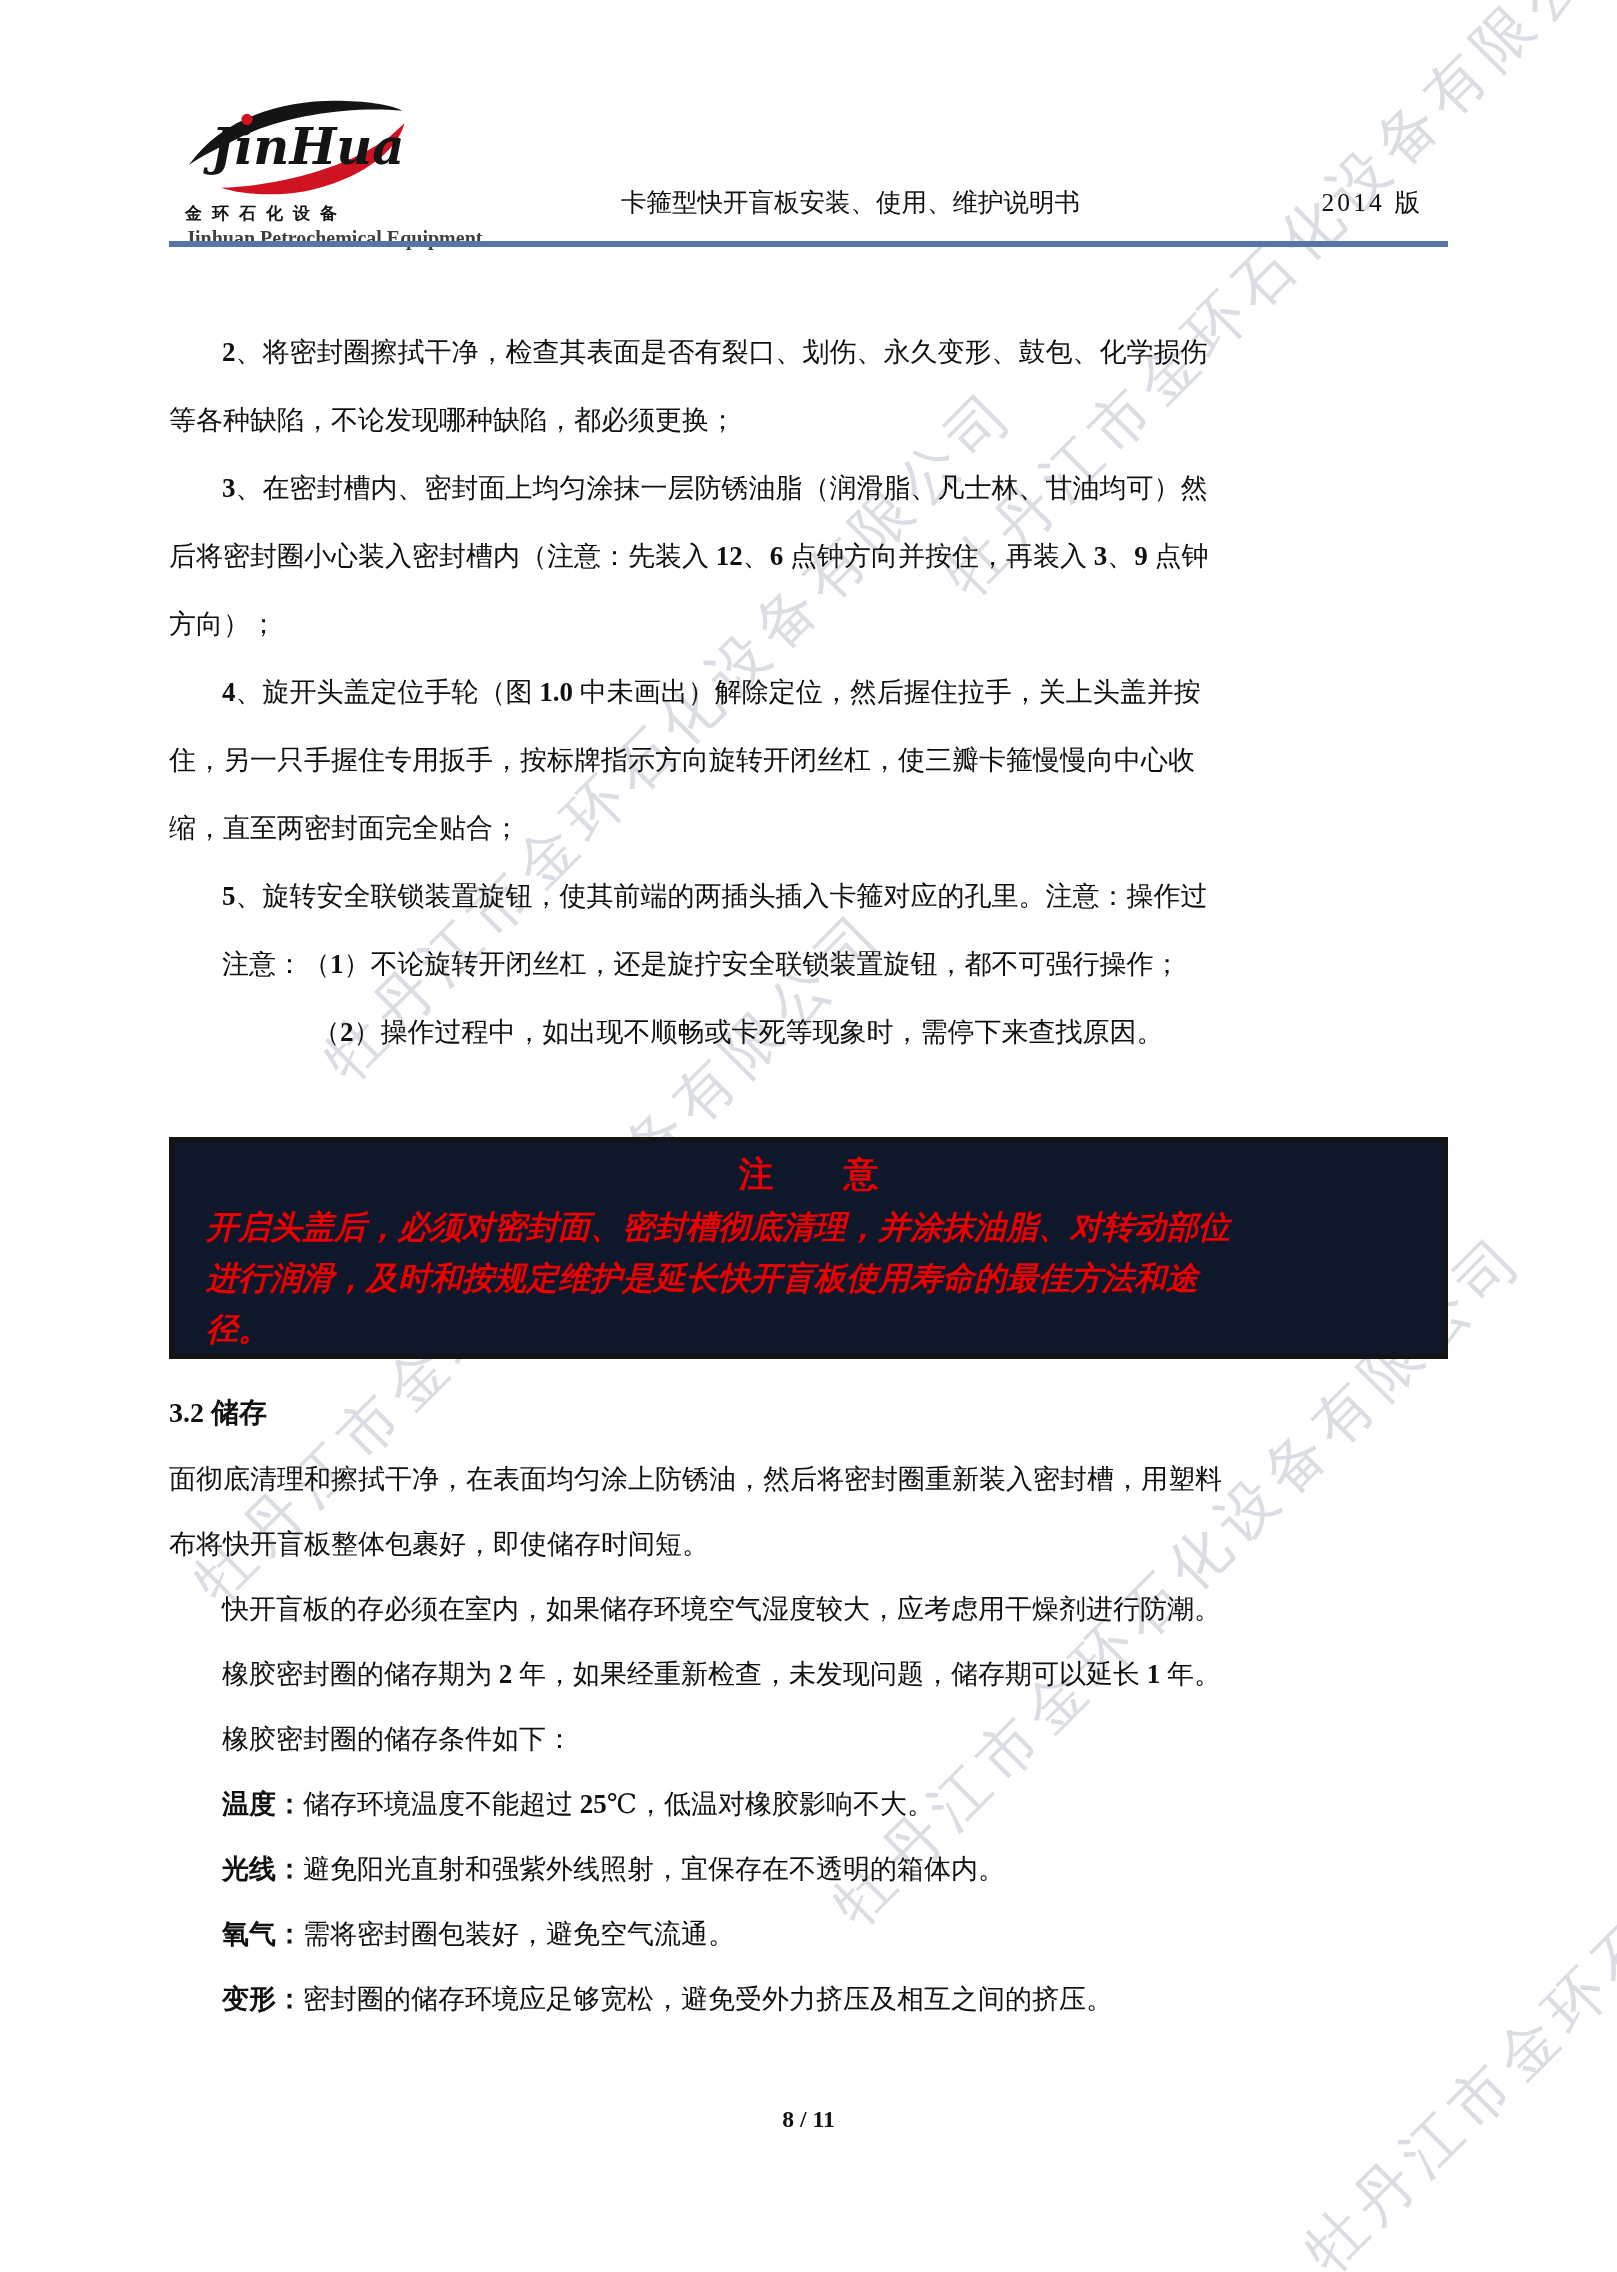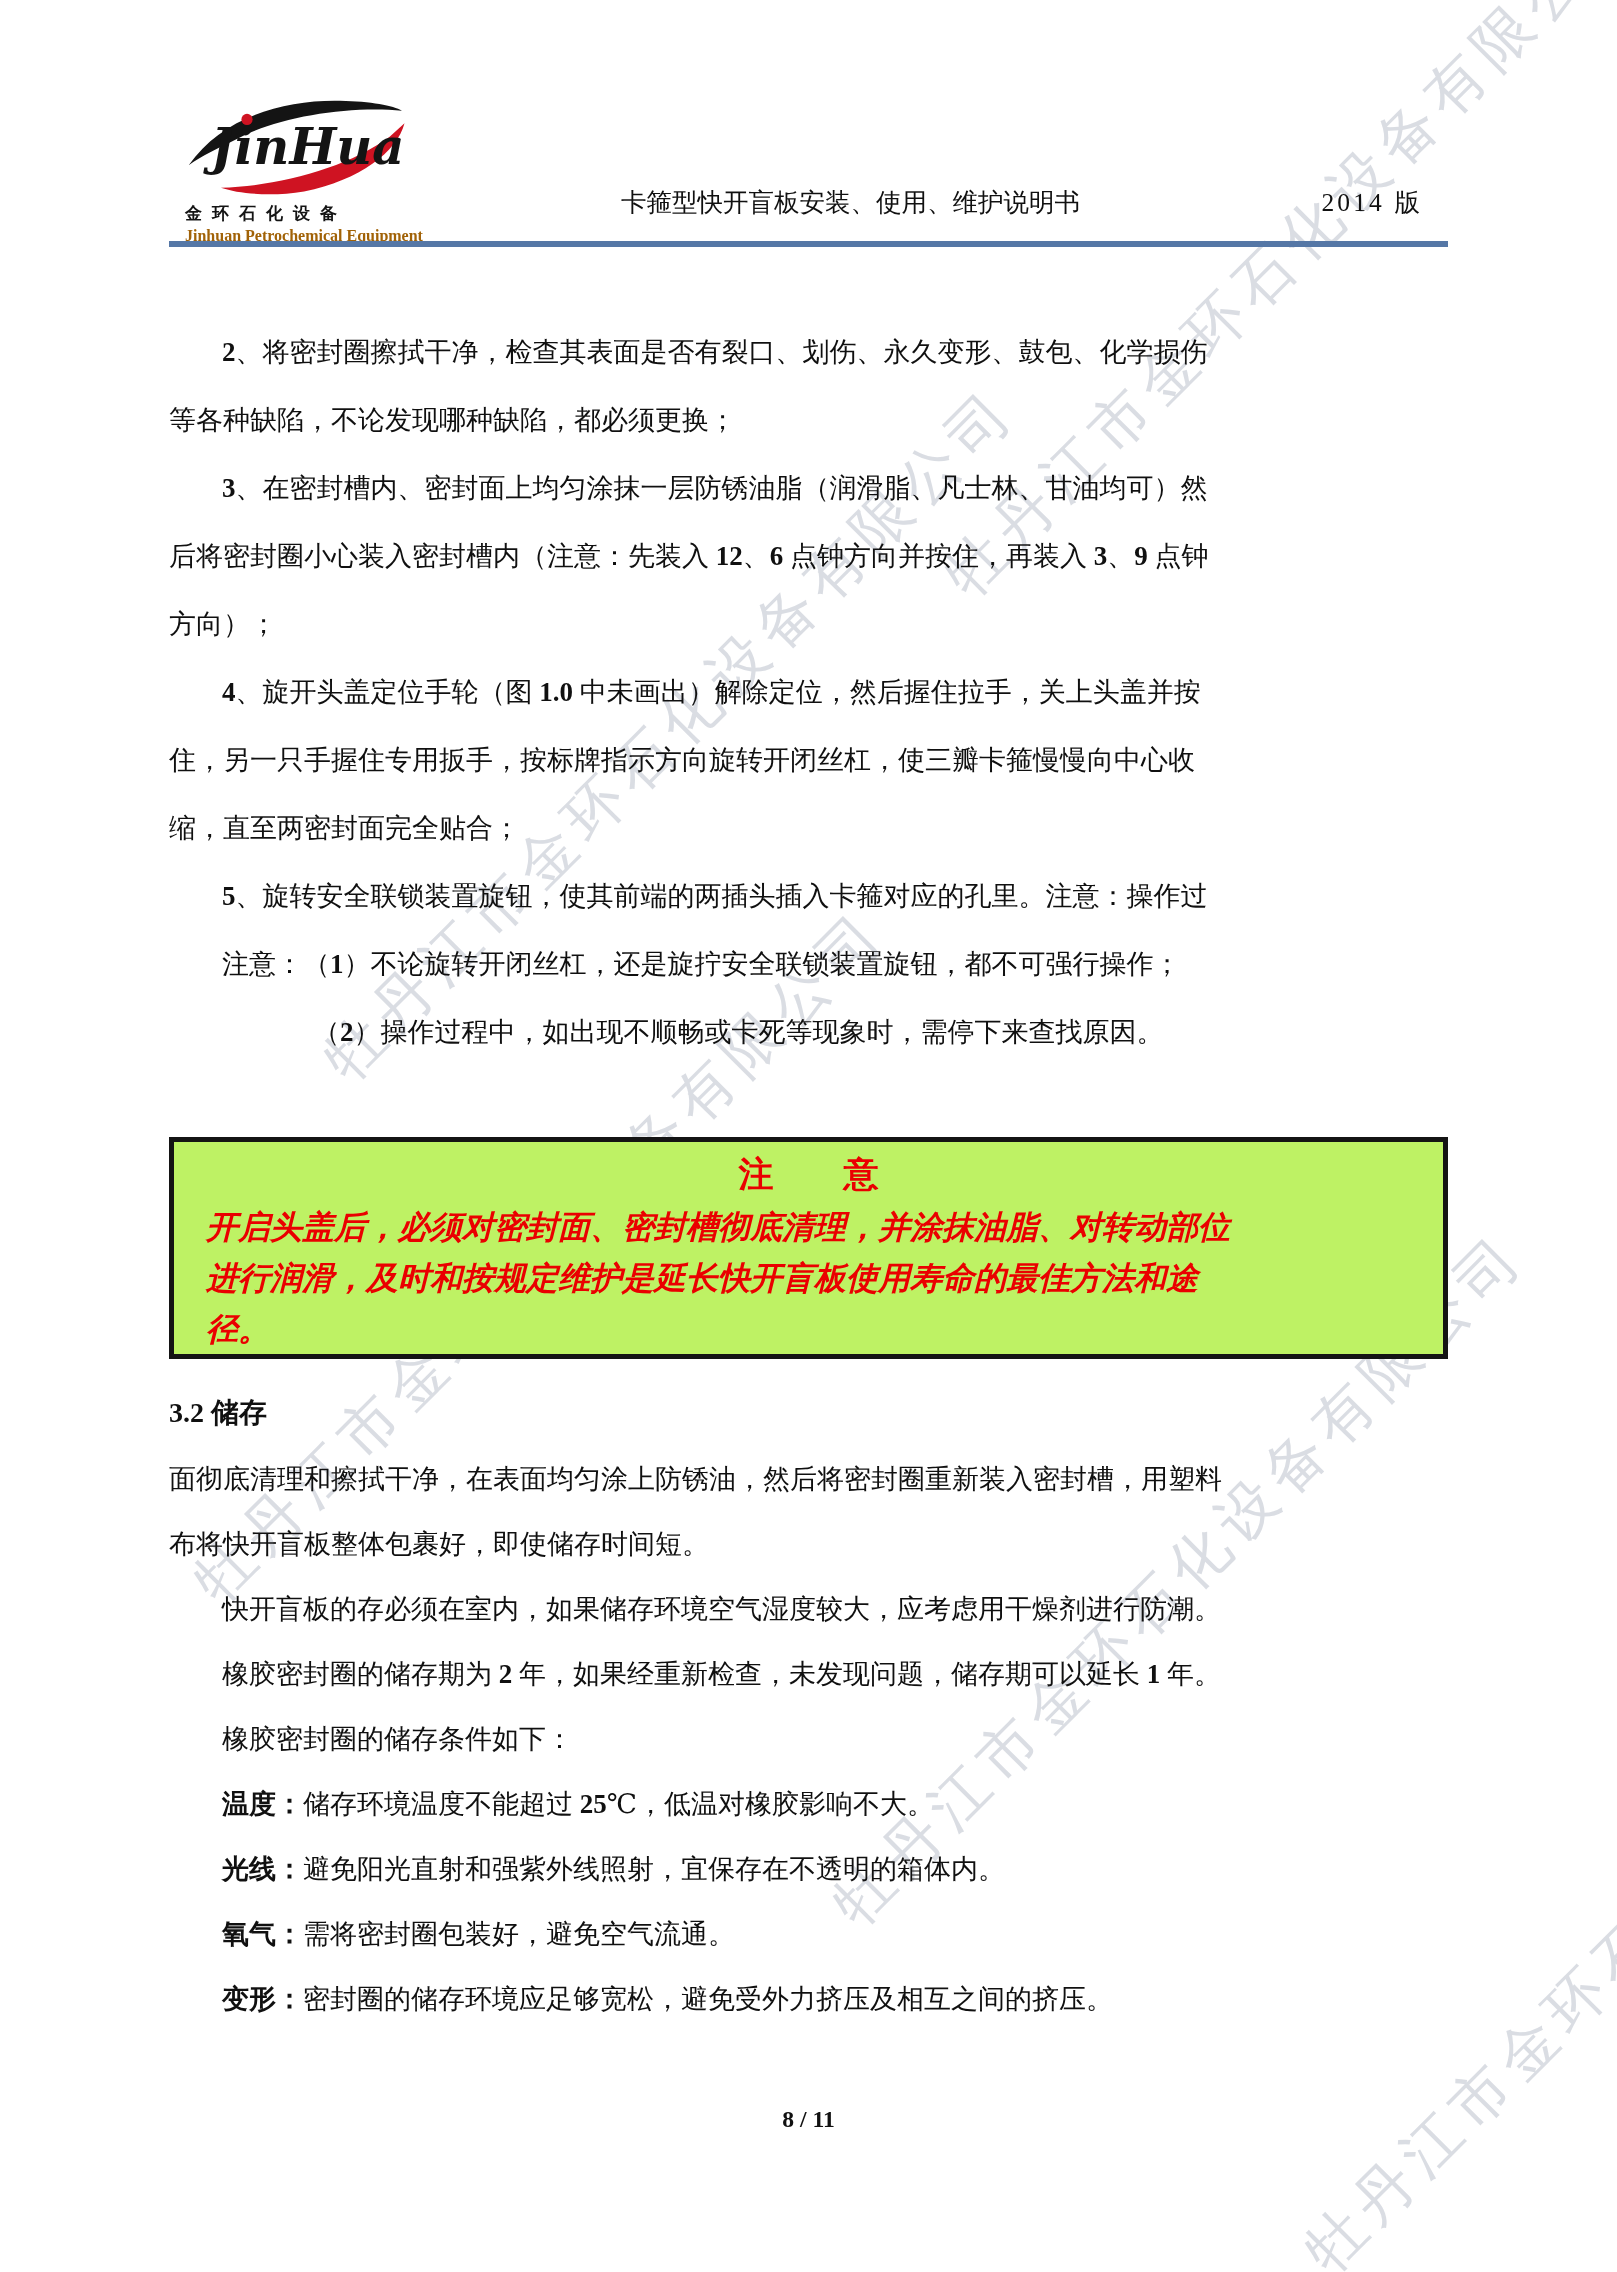--- a/index.html
+++ b/index.html
@@ -9,21 +9,21 @@
   }
   
   .wm{
     position:absolute;font-size:59px;letter-spacing:8.7px;white-space:nowrap;
     color:rgba(168,175,188,0.42);transform:rotate(-45deg);transform-origin:0 50%;
     font-family:"Liberation Sans","DejaVu Sans",sans-serif;pointer-events:none;z-index:1;
   }
   
   .logo{position:absolute;left:185px;top:92px;width:236px;z-index:2;}
   .logo-cn{font-size:17px;font-weight:bold;letter-spacing:10px;color:#141414;margin-top:1.2px;white-space:nowrap;}
-  .logo-en{font-size:16px;font-weight:bold;color:#a16207;margin-top:1.9px;white-space:nowrap;}
+  .logo-en{font-size:20px;font-weight:bold;color:#404040;margin-top:1.9px;white-space:nowrap;}
   .title-row{
     position:absolute;left:621px;right:194px;top:185px;display:flex;z-index:2;
     justify-content:space-between;align-items:flex-end;font-size:25.5px;white-space:nowrap;
   }
   .edition{letter-spacing:3.1px;}
   .rule{position:absolute;left:169px;top:241px;width:1279px;height:5.6px;z-index:2;}
   
   .proc{position:absolute;left:169px;top:318px;width:1279px;z-index:2;}
   .bline{height:68px;line-height:68px;font-size:27px;white-space:nowrap;}
   .stor{position:absolute;left:169px;top:1379px;width:1279px;z-index:2;}
@@ -76,21 +76,21 @@
       <div class="bline"><span>后将密封圈小心装入密封槽内（注意：先装入 </span><span class="bold">12</span><span>、</span><span class="bold">6</span><span> 点钟方向并按住，再装入 </span><span class="bold">3</span><span>、</span><span class="bold">9</span><span> 点钟</span></div>
       <div class="bline"><span>方向）；</span></div>
       <div class="bline" style="padding-left: 53px;"><span class="bold">4</span><span>、旋开头盖定位手轮（图 </span><span class="bold">1.0</span><span> 中未画出）解除定位，然后握住拉手，关上头盖并按</span></div>
       <div class="bline"><span>住，另一只手握住专用扳手，按标牌指示方向旋转开闭丝杠，使三瓣卡箍慢慢向中心收</span></div>
       <div class="bline"><span>缩，直至两密封面完全贴合；</span></div>
       <div class="bline" style="padding-left: 53px;"><span class="bold">5</span><span>、旋转安全联锁装置旋钮，使其前端的两插头插入卡箍对应的孔里。注意：操作过</span></div>
       <div class="bline" style="padding-left: 53px;"><span>注意：（</span><span class="bold">1</span><span>）不论旋转开闭丝杠，还是旋拧安全联锁装置旋钮，都不可强行操作；</span></div>
       <div class="bline" style="padding-left: 144px;"><span>（</span><span class="bold">2</span><span>）操作过程中，如出现不顺畅或卡死等现象时，需停下来查找原因。</span></div>
     </div>
 
-  <div class="note-box" id="note-box" style="background: #bef264; border-color: rgb(20, 20, 20);">
+  <div class="note-box" id="note-box" style="background: #0f172a; border-color: rgb(20, 20, 20);">
     <div class="note-title" id="note-title" style="color: rgb(234, 0, 0);">注　　意</div>
     <div id="note-body">
         <div class="note-line" style="color: rgb(234, 0, 0);"><span class="bold">开启头盖后，必须对密封面、密封槽彻底清理，并涂抹油脂、对转动部位</span></div>
         <div class="note-line" style="color: rgb(234, 0, 0);"><span class="bold">进行润滑，及时和按规定维护是延长快开盲板使用寿命的最佳方法和途</span></div>
         <div class="note-line" style="color: rgb(234, 0, 0);"><span class="bold">径。</span></div>
       </div>
   </div>
 
   <div class="stor">
     <div class="heading-line">3.2 储存</div>

